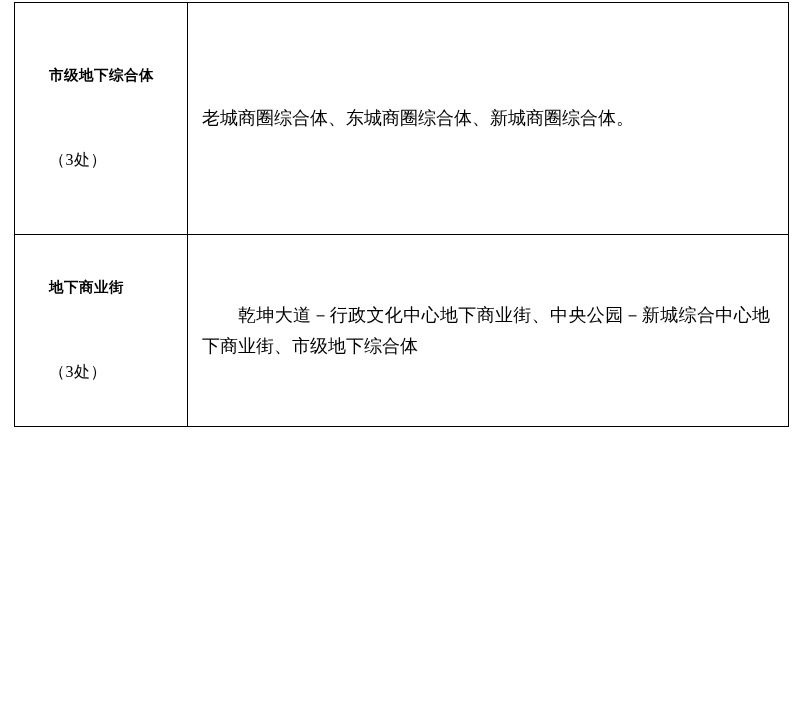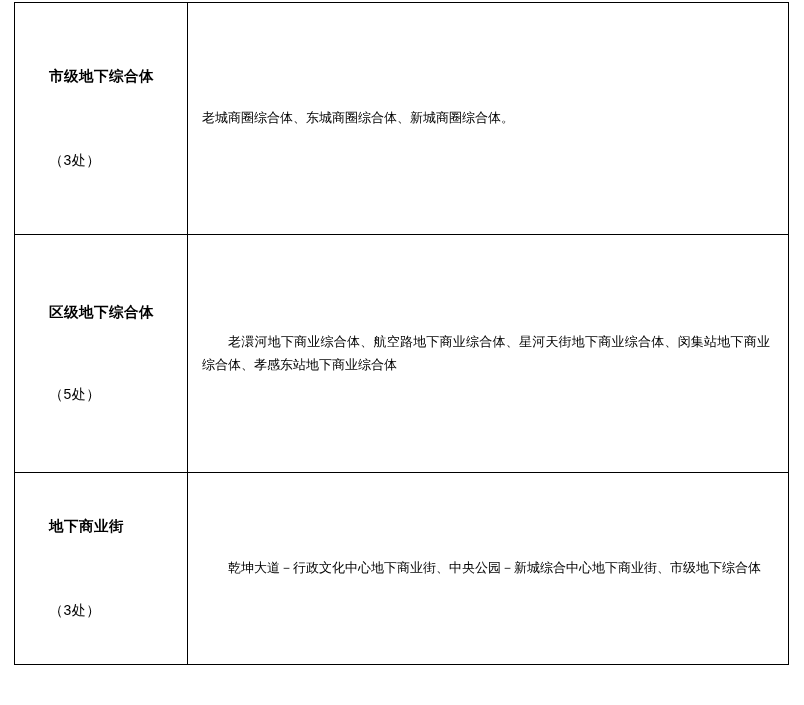--- a/index.html
+++ b/index.html
@@ -44,29 +44,30 @@
     padding: 0 0 0 34px;
     line-height: 1.9;
   }
   .label-title {
     font-size: 14.5px;
     font-weight: bold;
     letter-spacing: 0.5px;
     white-space: nowrap;
   }
   .label-count {
-    font-size: 14px;
+    font-size: 16px;
     letter-spacing: 0.5px;
     white-space: nowrap;
     margin-top: 56px;
+    font-family: Liberation Serif, serif;
   }
   .label-gap-small .label-count { margin-top: 54px; }
   .content-inner {
     padding: 0 18px 0 14px;
-    font-size: 13px;
+    font-size: 18px;
     line-height: 1.7;
     text-align: justify;
     text-justify: inter-ideograph;
   }
   .indent {
     text-indent: 2em;
   }
   .row-1 { height: 232px; padding-left: 9px; }
   .row-2 { height: 238px; }
   .row-3 { height: 192px; }
@@ -81,31 +82,20 @@
         <td class="label-cell">
           <div class="label-inner">
             <div class="label-title">市级地下综合体</div>
             <div class="label-count">（3处）</div>
           </div>
         </td>
         <td class="content-cell">
           <div class="content-inner">老城商圈综合体、东城商圈综合体、新城商圈综合体。</div>
         </td>
       </tr>
-      <tr class="row-2">
-        <td class="label-cell">
-          <div class="label-inner label-gap-small">
-            <div class="label-title">区级地下综合体</div>
-            <div class="label-count">（5处）</div>
-          </div>
-        </td>
-        <td class="content-cell">
-          <div class="content-inner indent">老澴河地下商业综合体、航空路地下商业综合体、星河天街地下商业综合体、闵集站地下商业综合体、孝感东站地下商业综合体</div>
-        </td>
-      </tr>
       <tr class="row-3">
         <td class="label-cell">
           <div class="label-inner">
             <div class="label-title">地下商业街</div>
             <div class="label-count">（3处）</div>
           </div>
         </td>
         <td class="content-cell">
           <div class="content-inner indent">乾坤大道－行政文化中心地下商业街、中央公园－新城综合中心地下商业街、市级地下综合体</div>
         </td>

